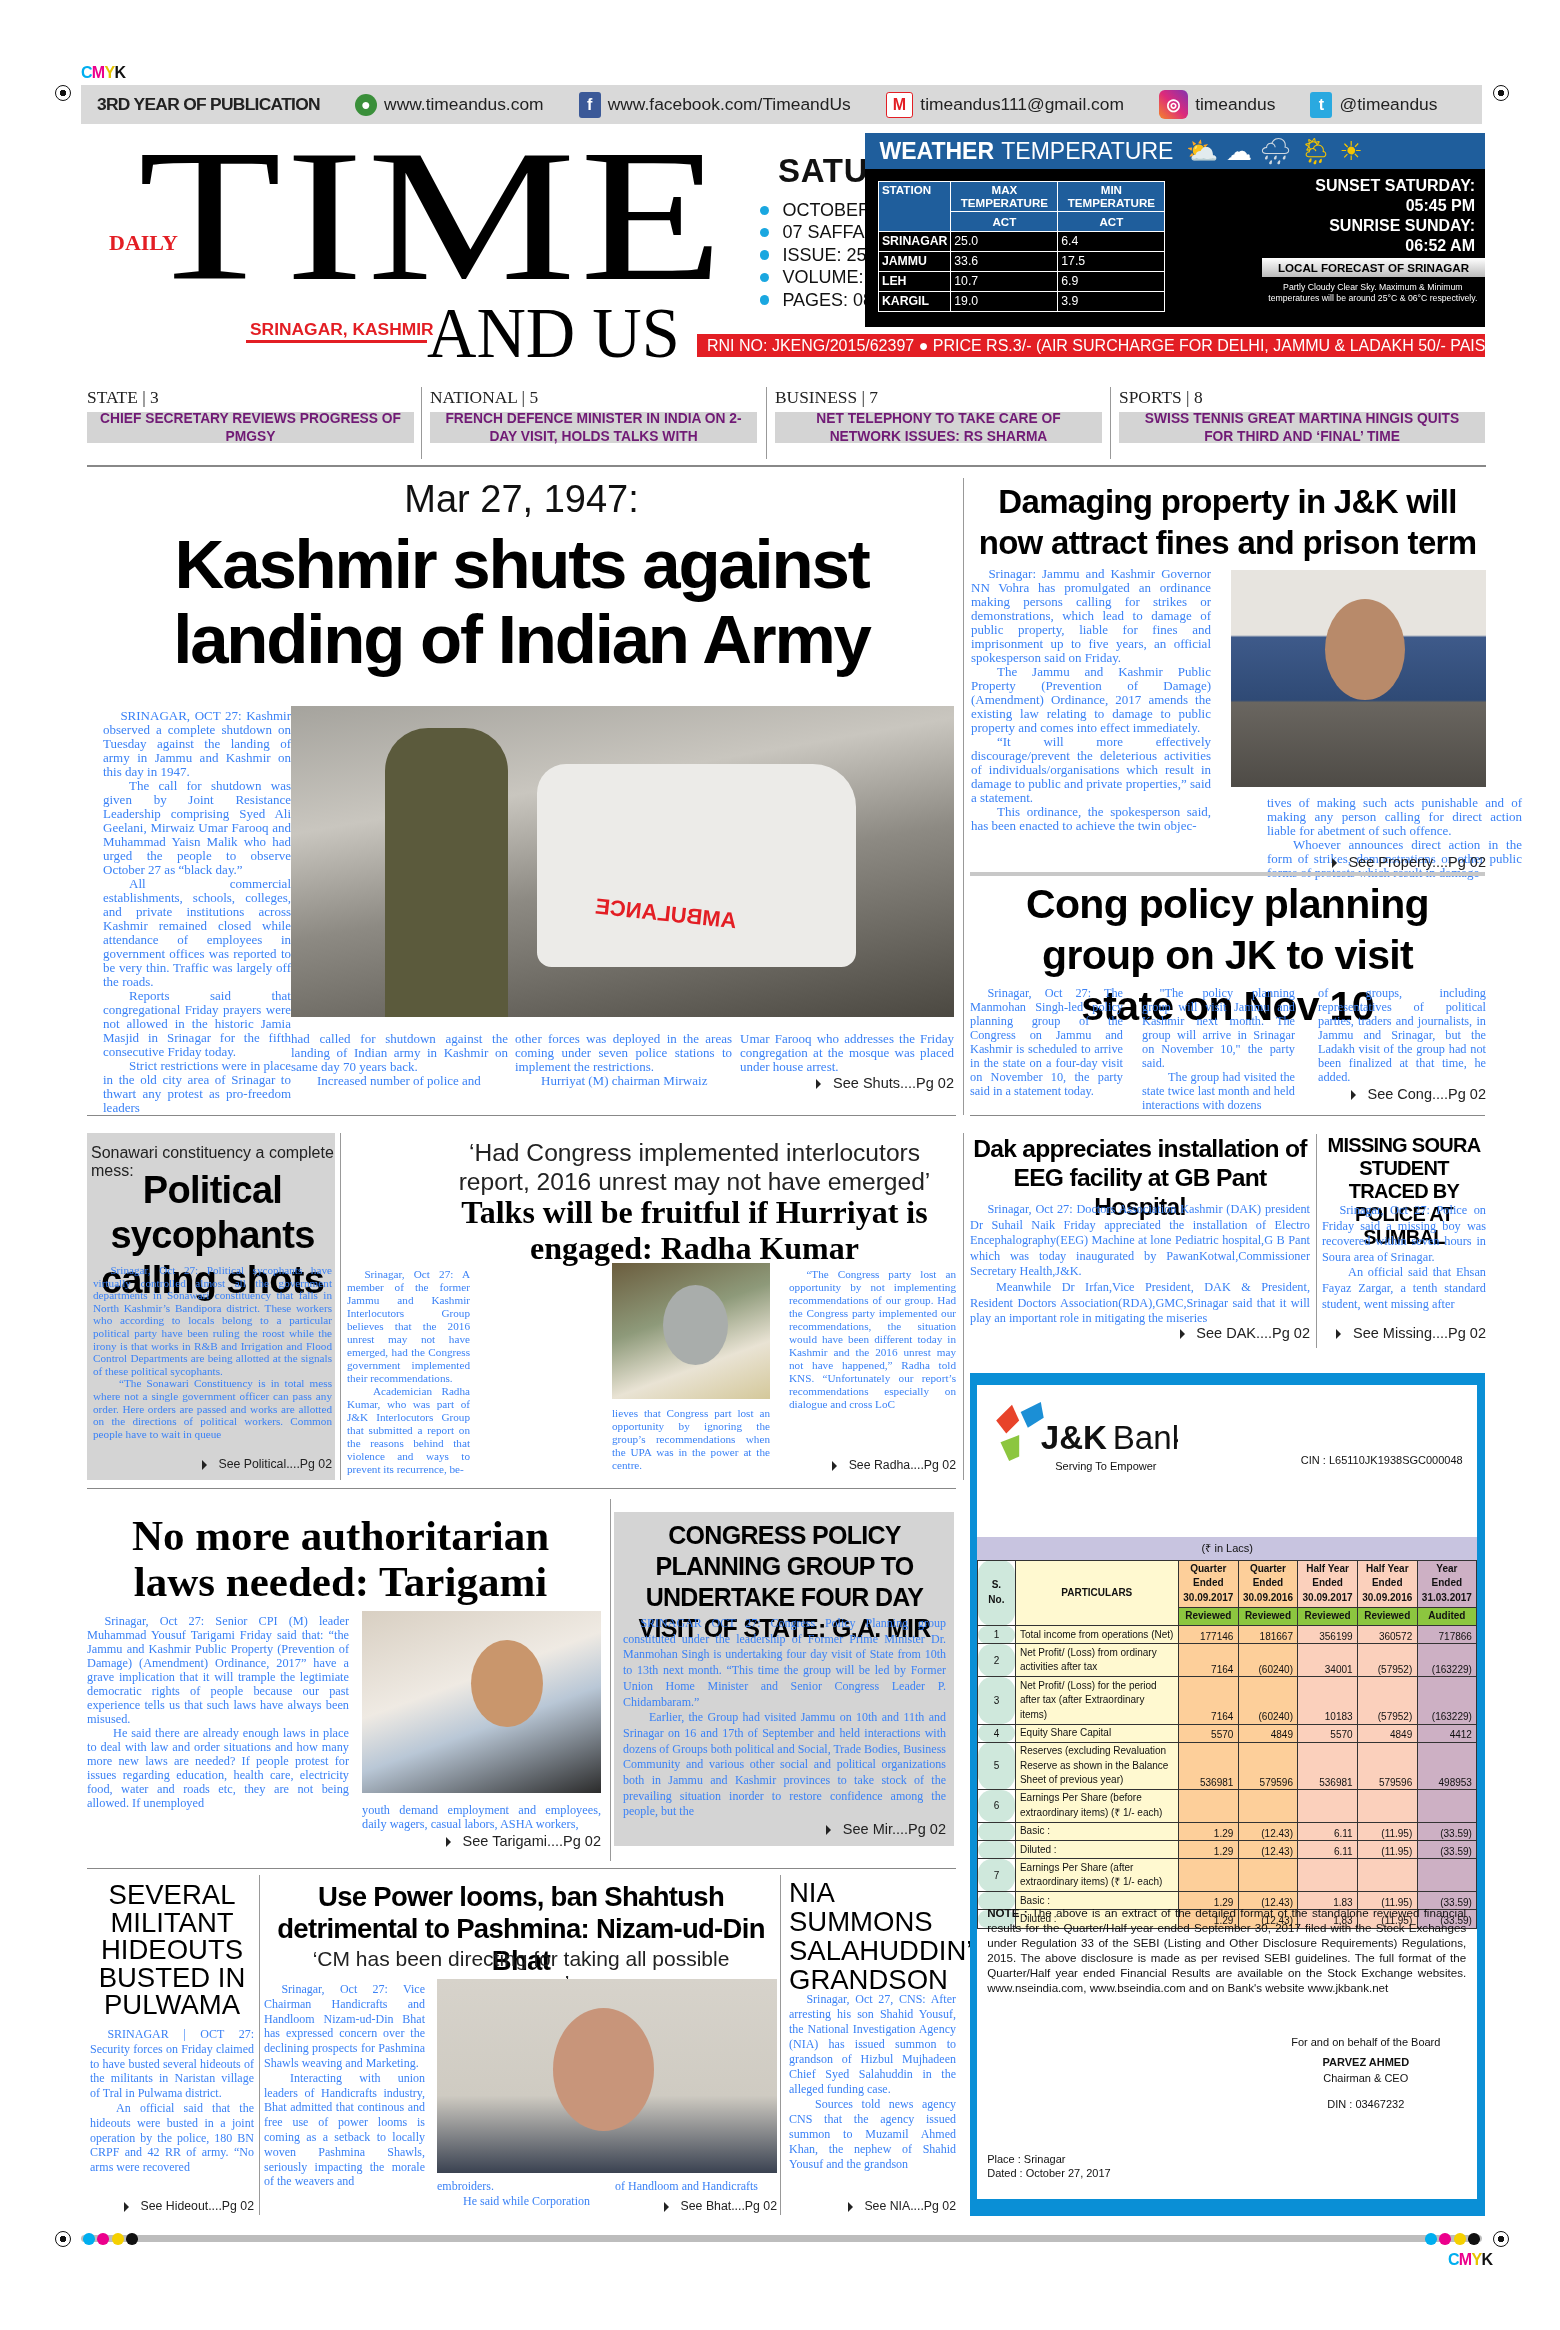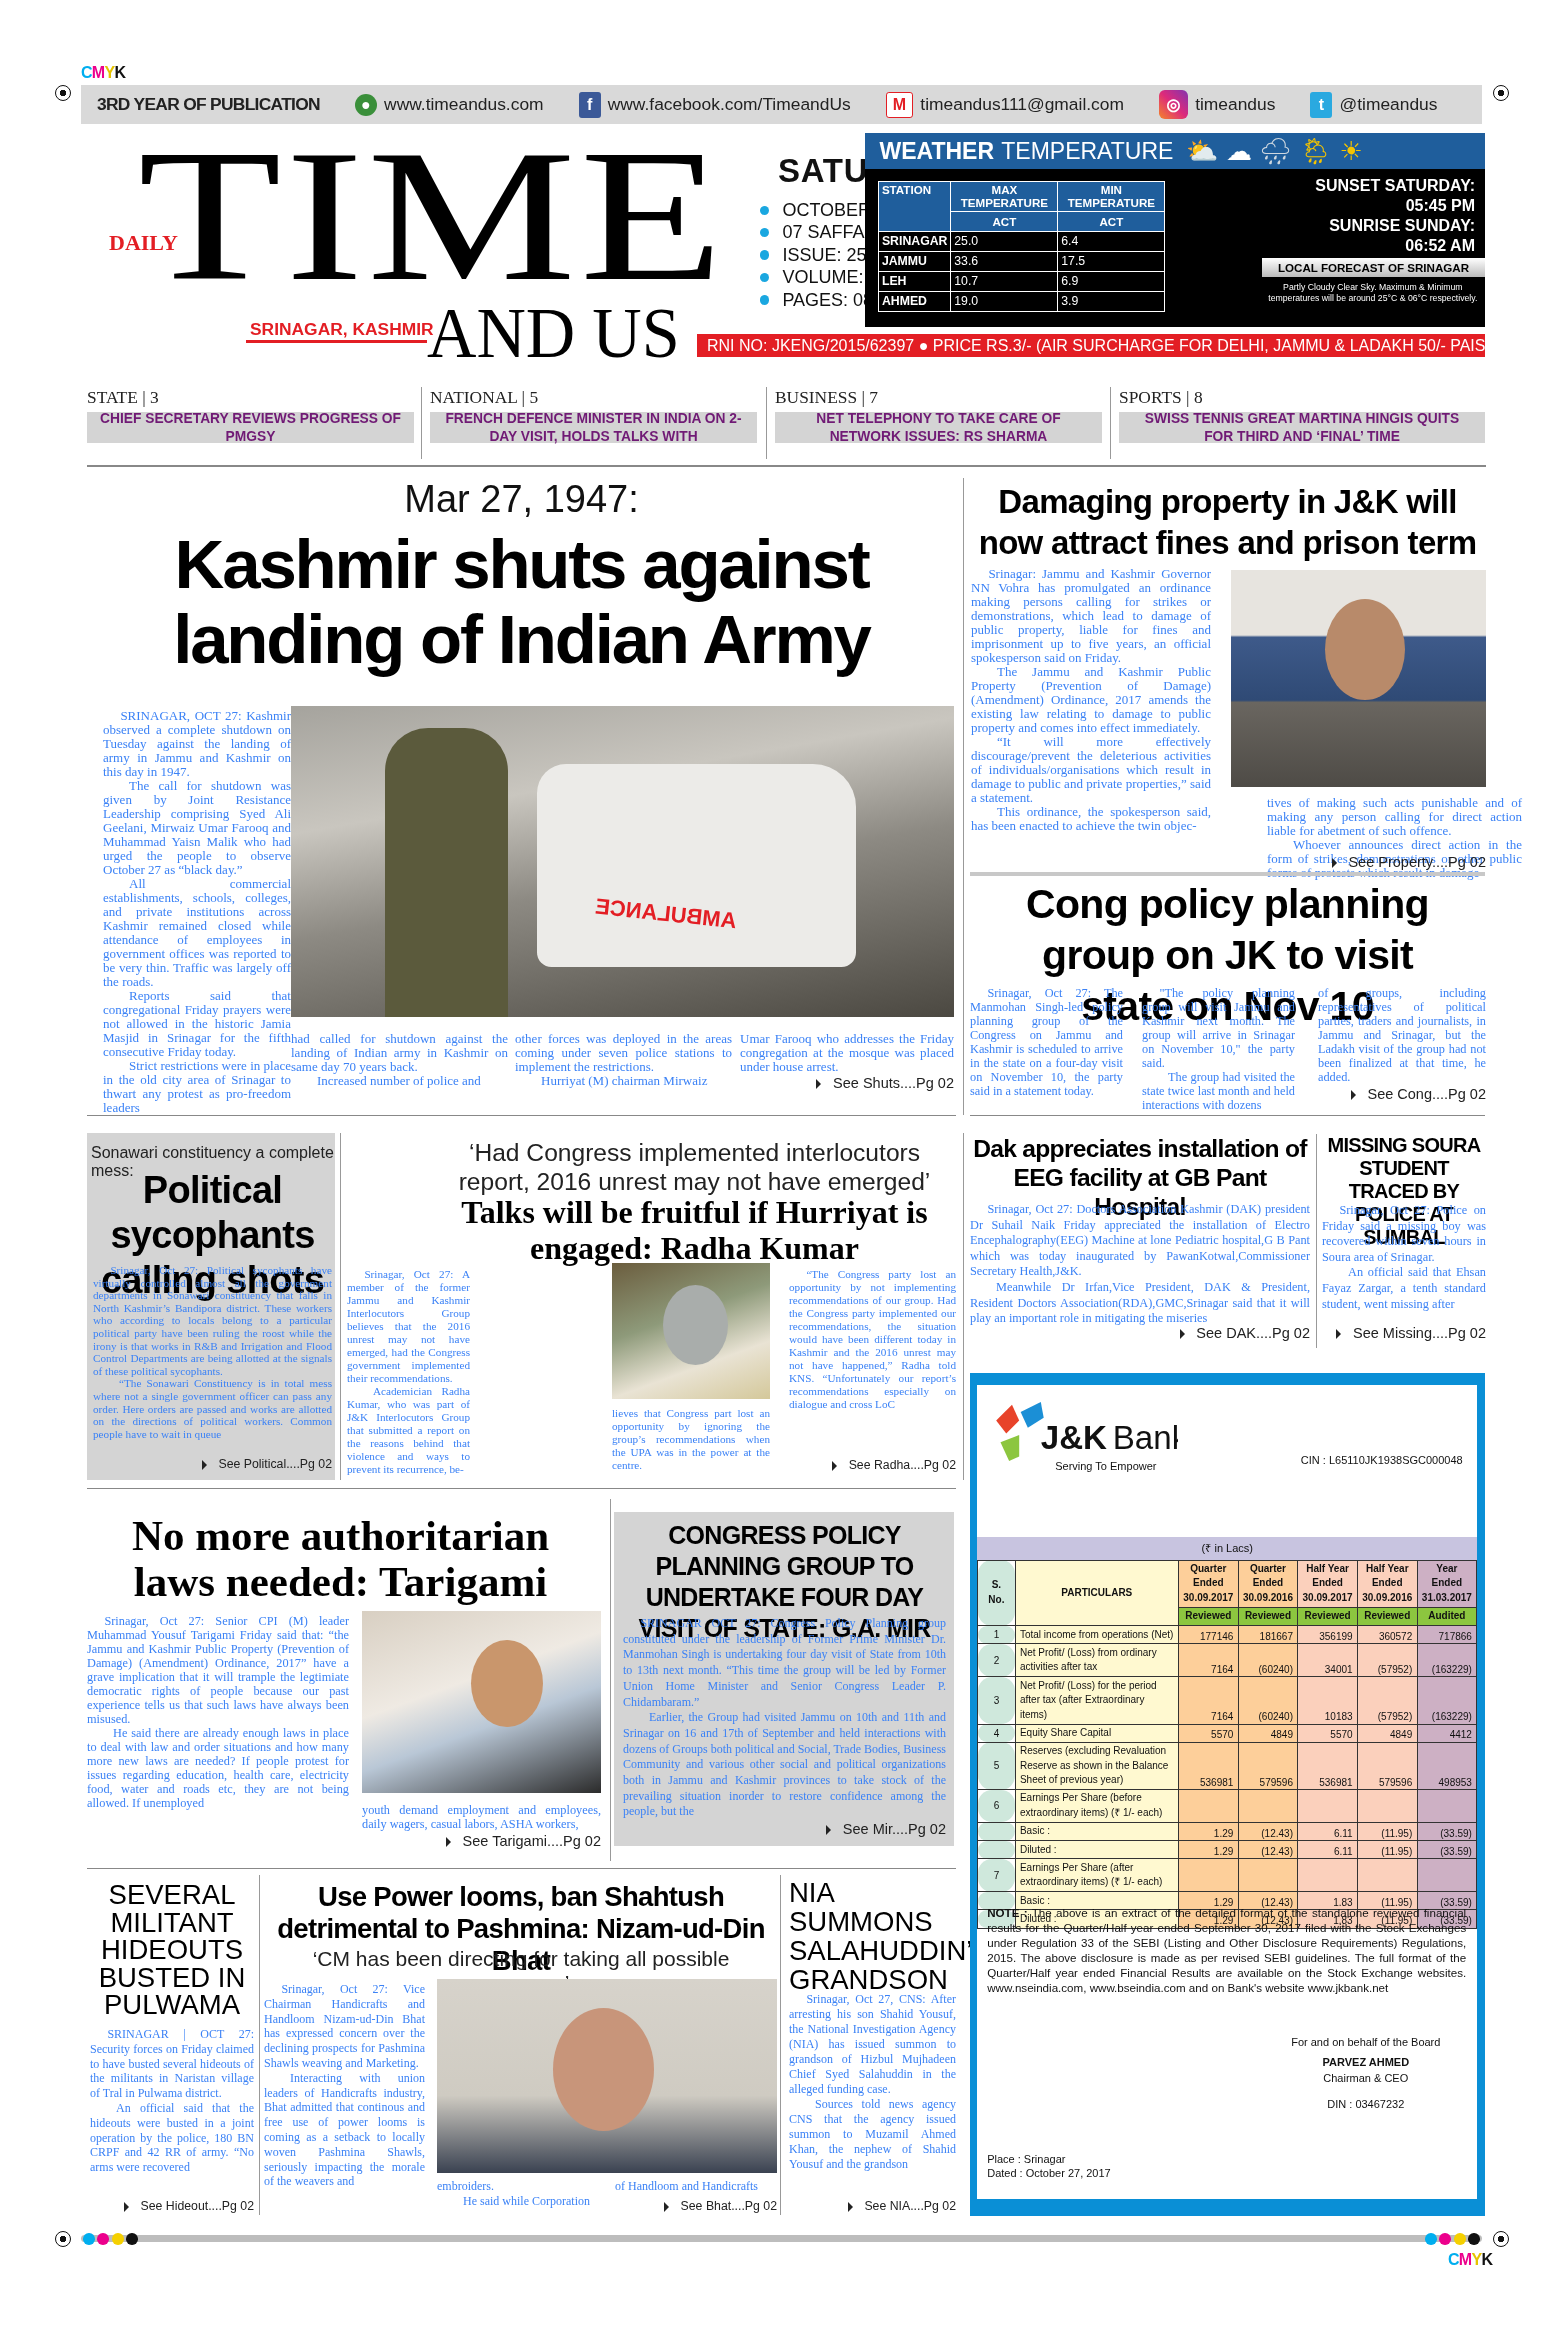--- a/index.html
+++ b/index.html
@@ -190,21 +190,21 @@
           <td class="name">JAMMU</td>
           <td class="val">33.6</td>
           <td class="val">17.5</td>
         </tr>
     <tr>
           <td class="name">LEH</td>
           <td class="val">10.7</td>
           <td class="val">6.9</td>
         </tr>
     <tr>
-          <td class="name">AHMED</td>
+          <td class="name">KARGIL</td>
           <td class="val">19.0</td>
           <td class="val">3.9</td>
         </tr>
   </tbody>
     </table>
   <div class="sun">
     <div>SUNSET SATURDAY:</div>
     <div>05:45 PM</div>
     <div>SUNRISE SUNDAY:</div>
     <div>06:52 AM</div>

